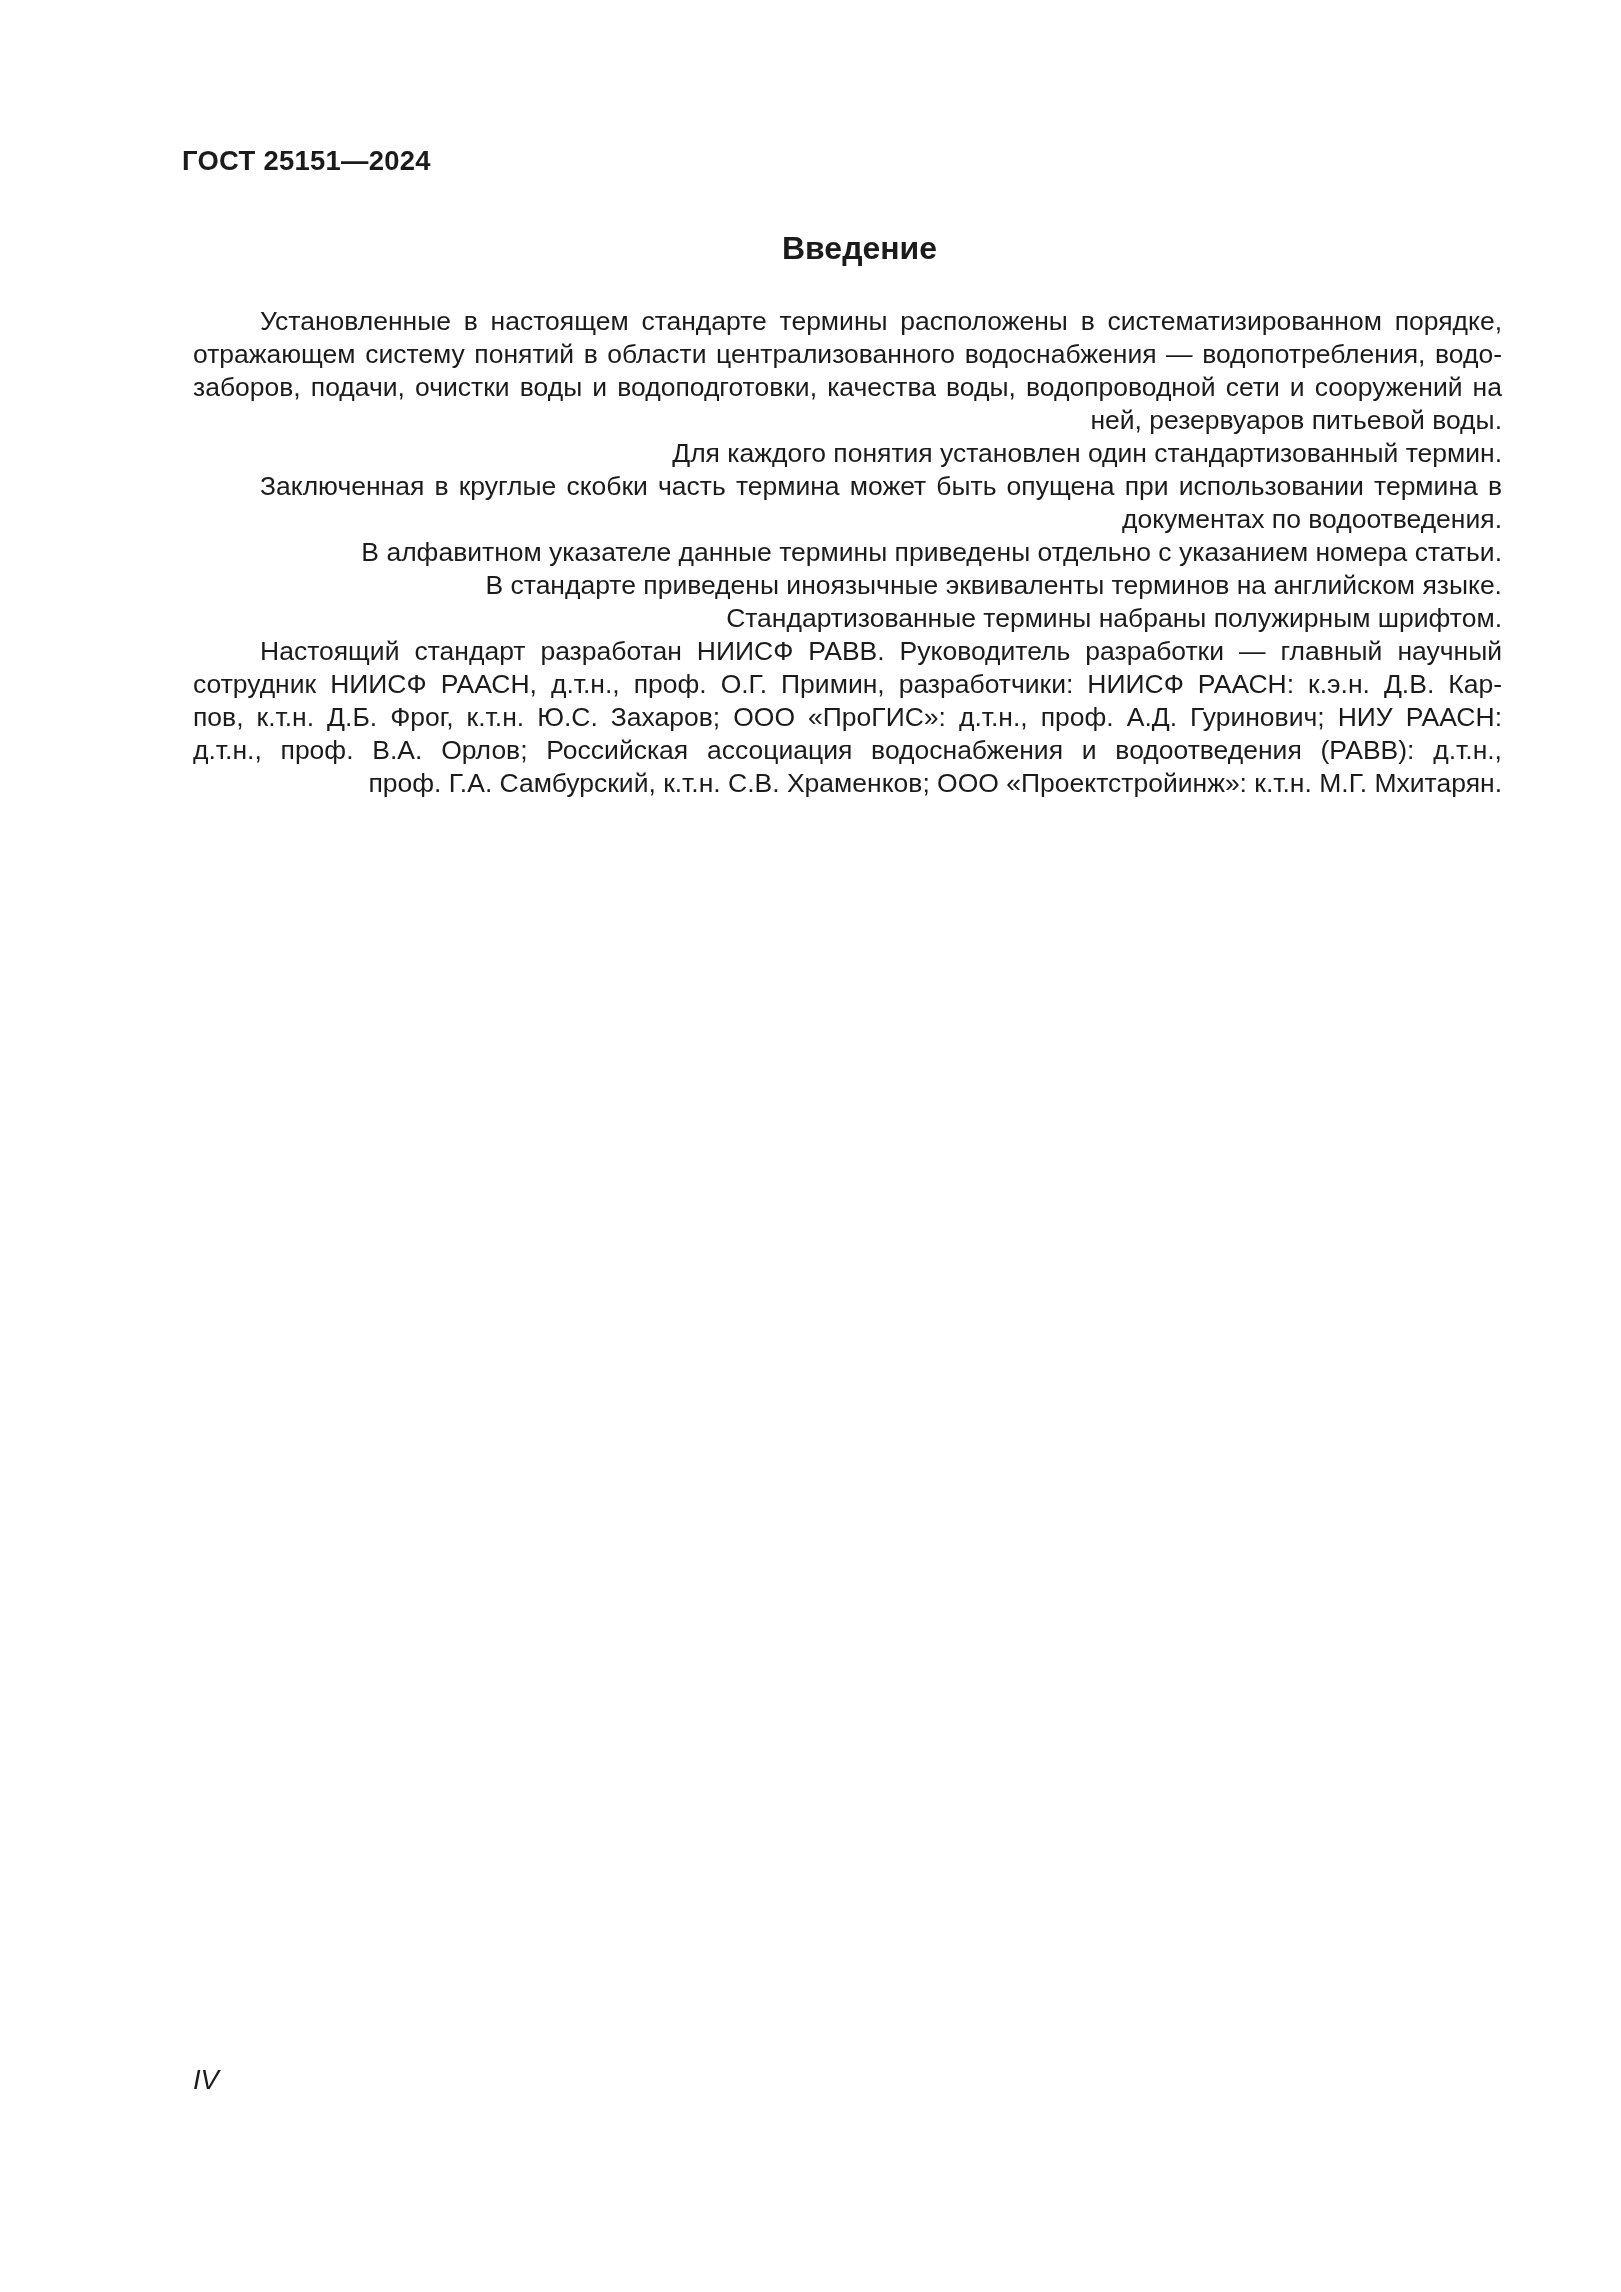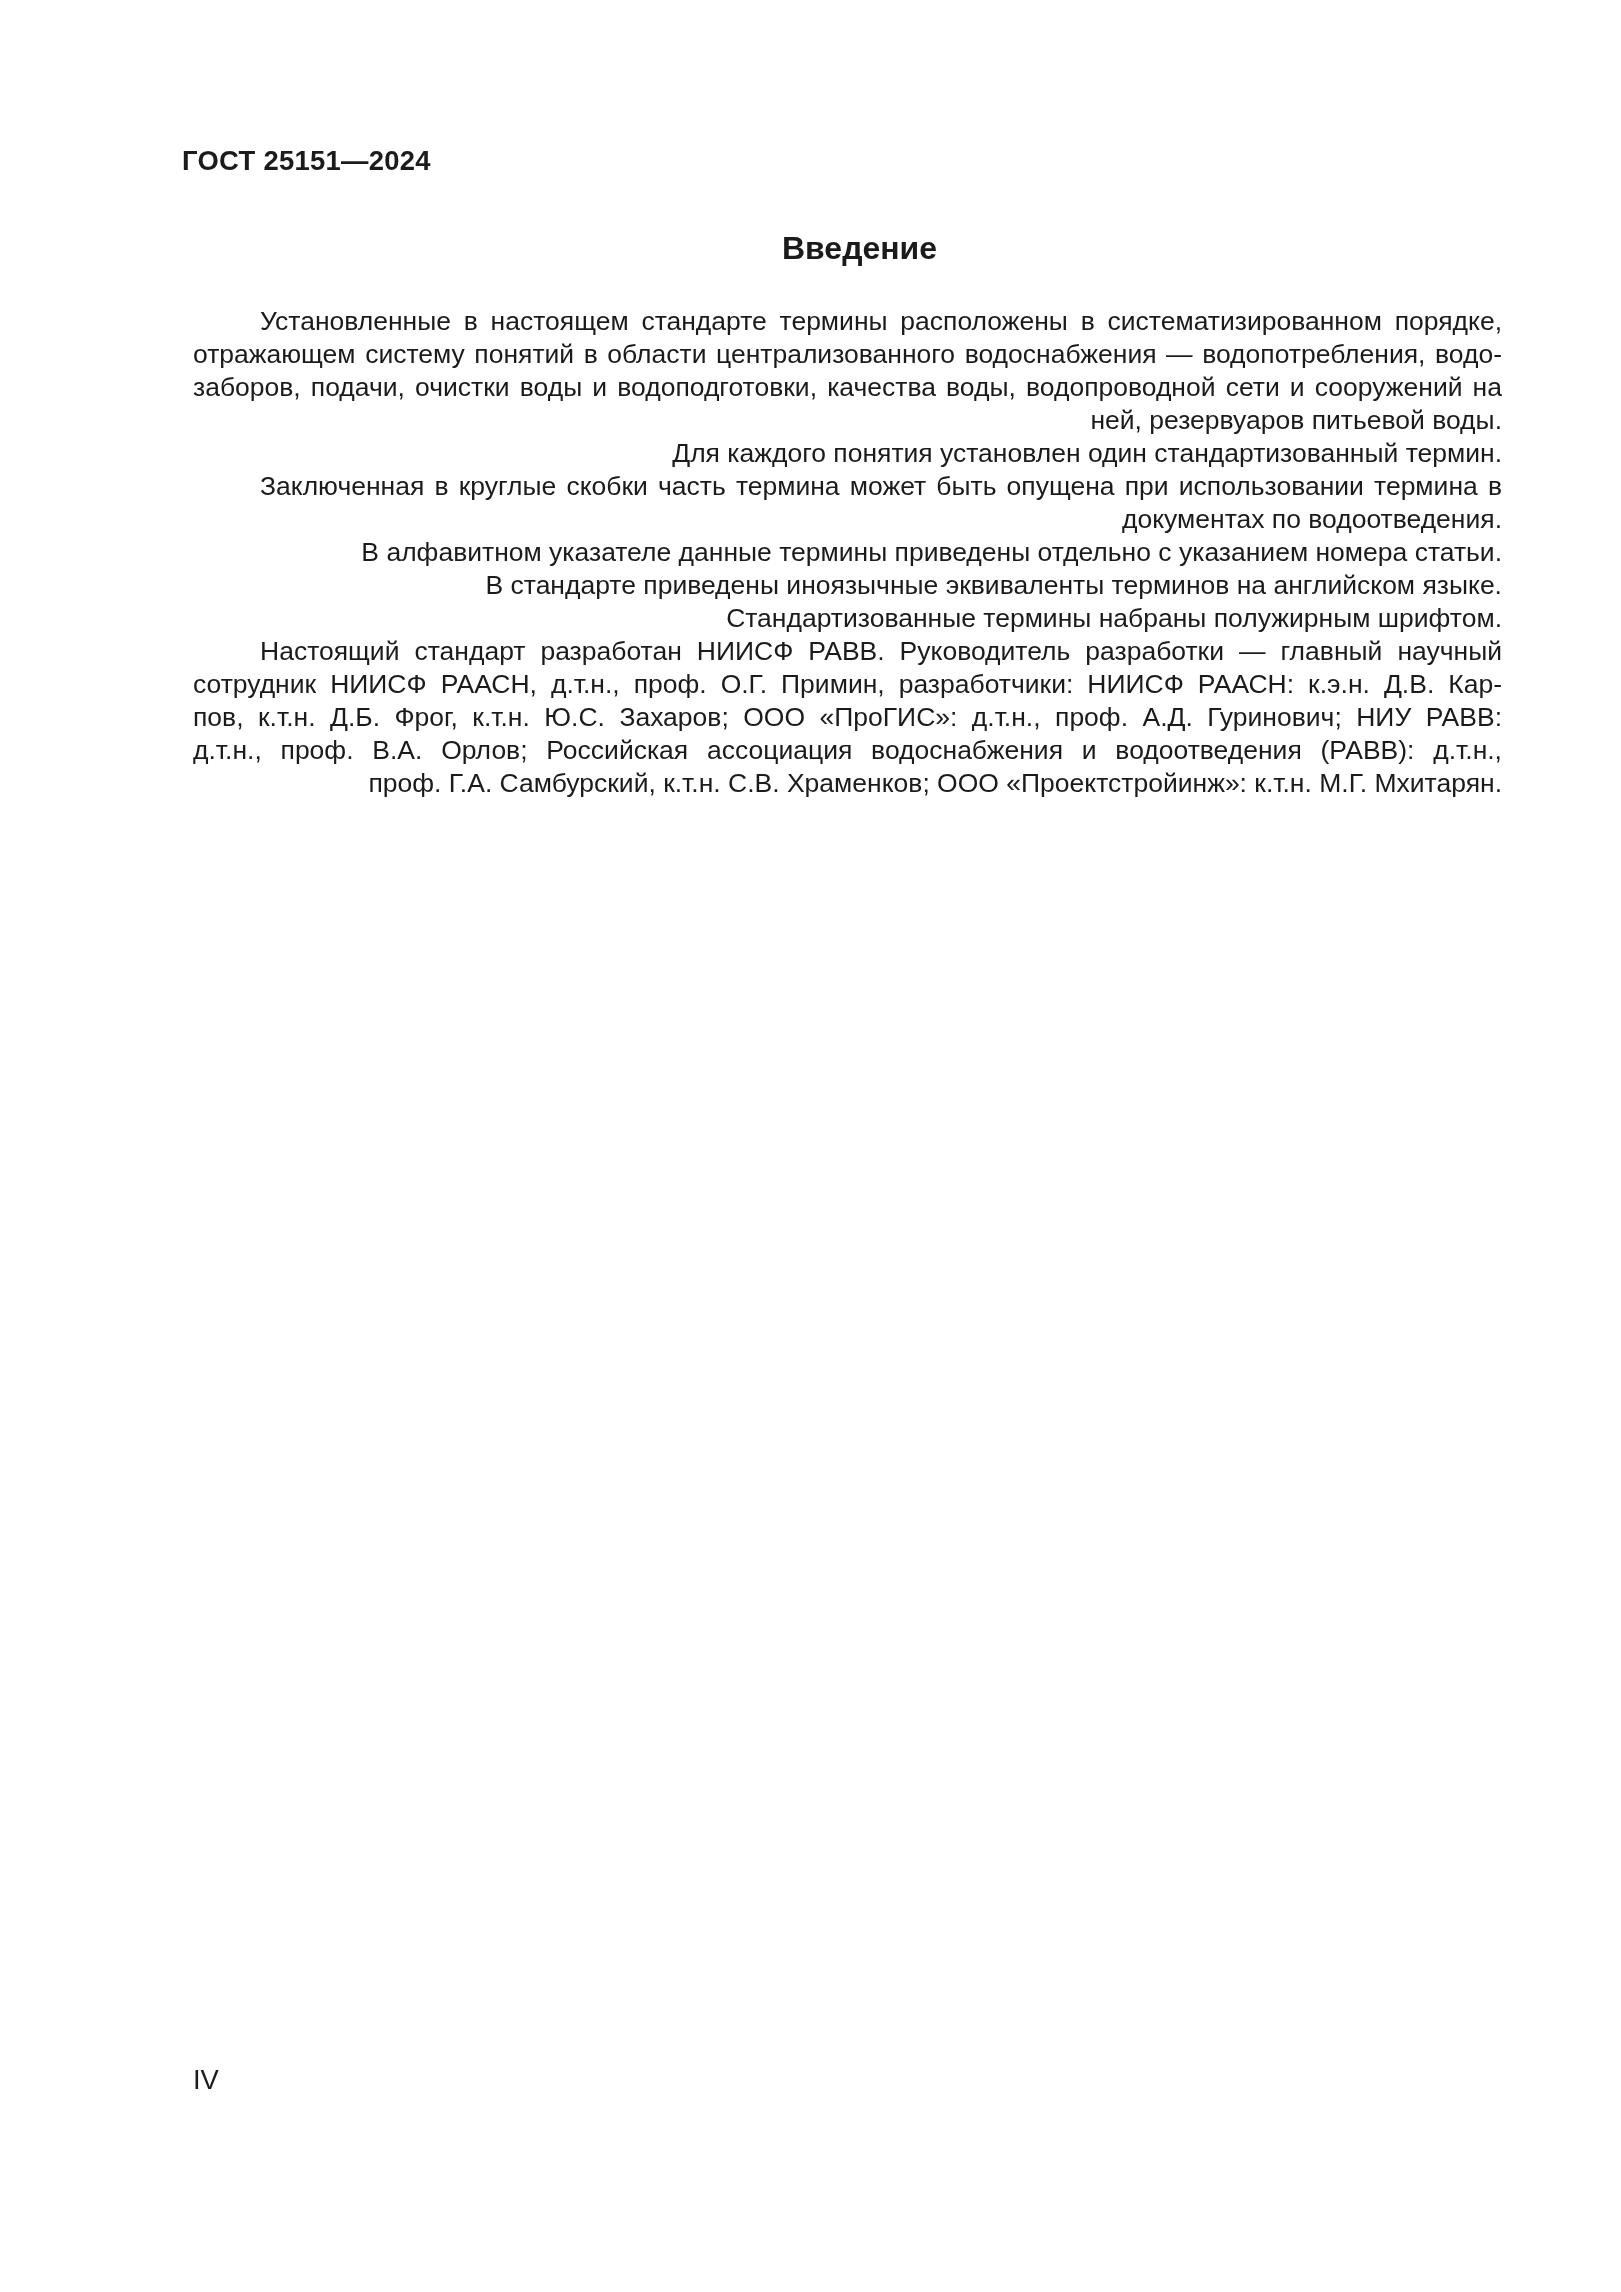--- a/index.html
+++ b/index.html
@@ -61,20 +61,21 @@
   }
   .line.indent {
     text-indent: 67px;
   }
   .page-number {
     position: absolute;
     left: 193px;
     top: 2064px;
     font-size: 27.4px;
     line-height: 32px;
+    font-style: italic;
   }
 </style>
 </head>
 <body>
 
 <div class="page">
   <div class="doc-header">ГОСТ 25151—2024</div>
 
   <h1 class="doc-title">Введение</h1>
 
@@ -84,20 +85,20 @@
       <div class="line just">заборов, подачи, очистки воды и водоподготовки, качества воды, водопроводной сети и сооружений на</div>
       <div class="line">ней, резервуаров питьевой воды.</div>
       <div class="line indent">Для каждого понятия установлен один стандартизованный термин.</div>
       <div class="line just indent">Заключенная в круглые скобки часть термина может быть опущена при использовании термина в</div>
       <div class="line">документах по водоотведения.</div>
       <div class="line indent">В алфавитном указателе данные термины приведены отдельно с указанием номера статьи.</div>
       <div class="line indent">В стандарте приведены иноязычные эквиваленты терминов на английском языке.</div>
       <div class="line indent">Стандартизованные термины набраны полужирным шрифтом.</div>
       <div class="line just indent">Настоящий стандарт разработан НИИСФ РАВВ. Руководитель разработки — главный научный</div>
       <div class="line just">сотрудник НИИСФ РААСН, д.т.н., проф. О.Г. Примин, разработчики: НИИСФ РААСН: к.э.н. Д.В. Кар-</div>
-      <div class="line just">пов, к.т.н. Д.Б. Фрог, к.т.н. Ю.С. Захаров; ООО «ПроГИС»: д.т.н., проф. А.Д. Гуринович; НИУ РАВВ:</div>
+      <div class="line just">пов, к.т.н. Д.Б. Фрог, к.т.н. Ю.С. Захаров; ООО «ПроГИС»: д.т.н., проф. А.Д. Гуринович; НИУ РААСН:</div>
       <div class="line just">д.т.н., проф. В.А. Орлов; Российская ассоциация водоснабжения и водоотведения (РАВВ): д.т.н.,</div>
       <div class="line">проф. Г.А. Самбурский, к.т.н. С.В. Храменков; ООО «Проектстройинж»: к.т.н. М.Г. Мхитарян.</div>
     </div>
 
   <div class="page-number">IV</div>
 </div>
 
 
 </body></html>

